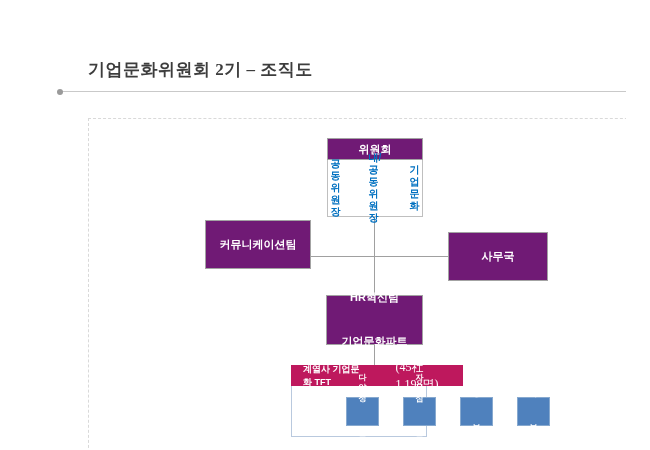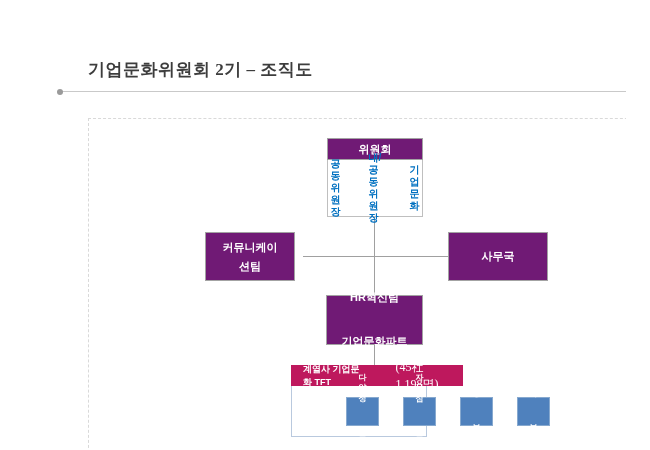--- a/index.html
+++ b/index.html
@@ -74,21 +74,21 @@
     align-items: center;
     justify-content: center;
     gap: 4px;
   }
   .committee-member {
     color: #0070c0;
     font-weight: bold;
     font-size: 10px;
     line-height: 1.2;
   }
-  .comm-box { left: 157px; top: 184px; width: 90px; height: 49px; }
+  .comm-box { left: 157px; top: 172px; width: 106px; height: 49px; }
   .office-box { left: 400px; top: 184px; width: 100px; height: 49px; }
   .hr-box { left: 278px; top: 247px; width: 97px; height: 50px; line-height: 1.8; }
   .connector {
     position: absolute;
     background: #a0a0a0;
   }
   .v-line-top { left: 326px; top: 169px; width: 1px; height: 78px; }
   .h-line { left: 255px; top: 208px; width: 145px; height: 1px; }
   .v-line-bottom { left: 326px; top: 297px; width: 1px; height: 20px; }
   .tft-header {

